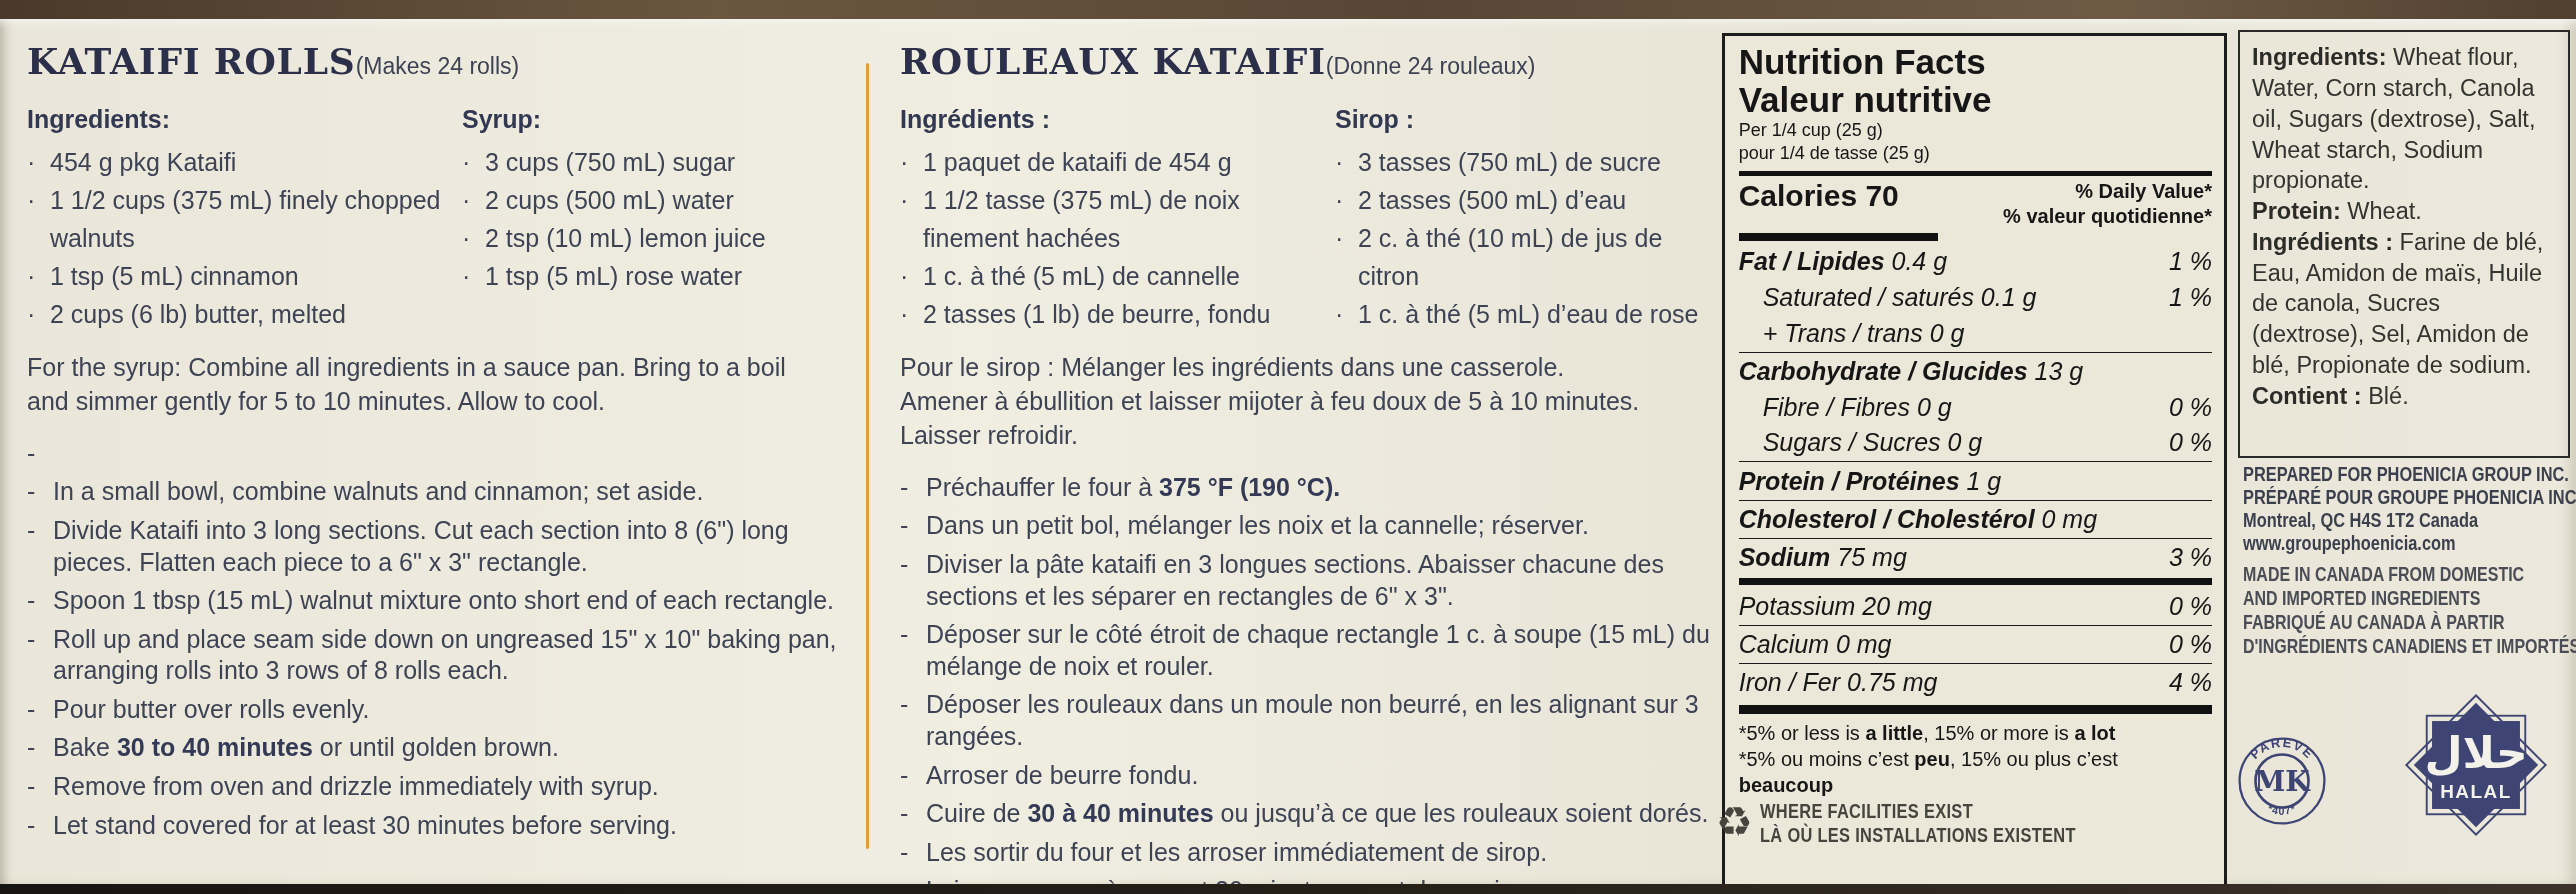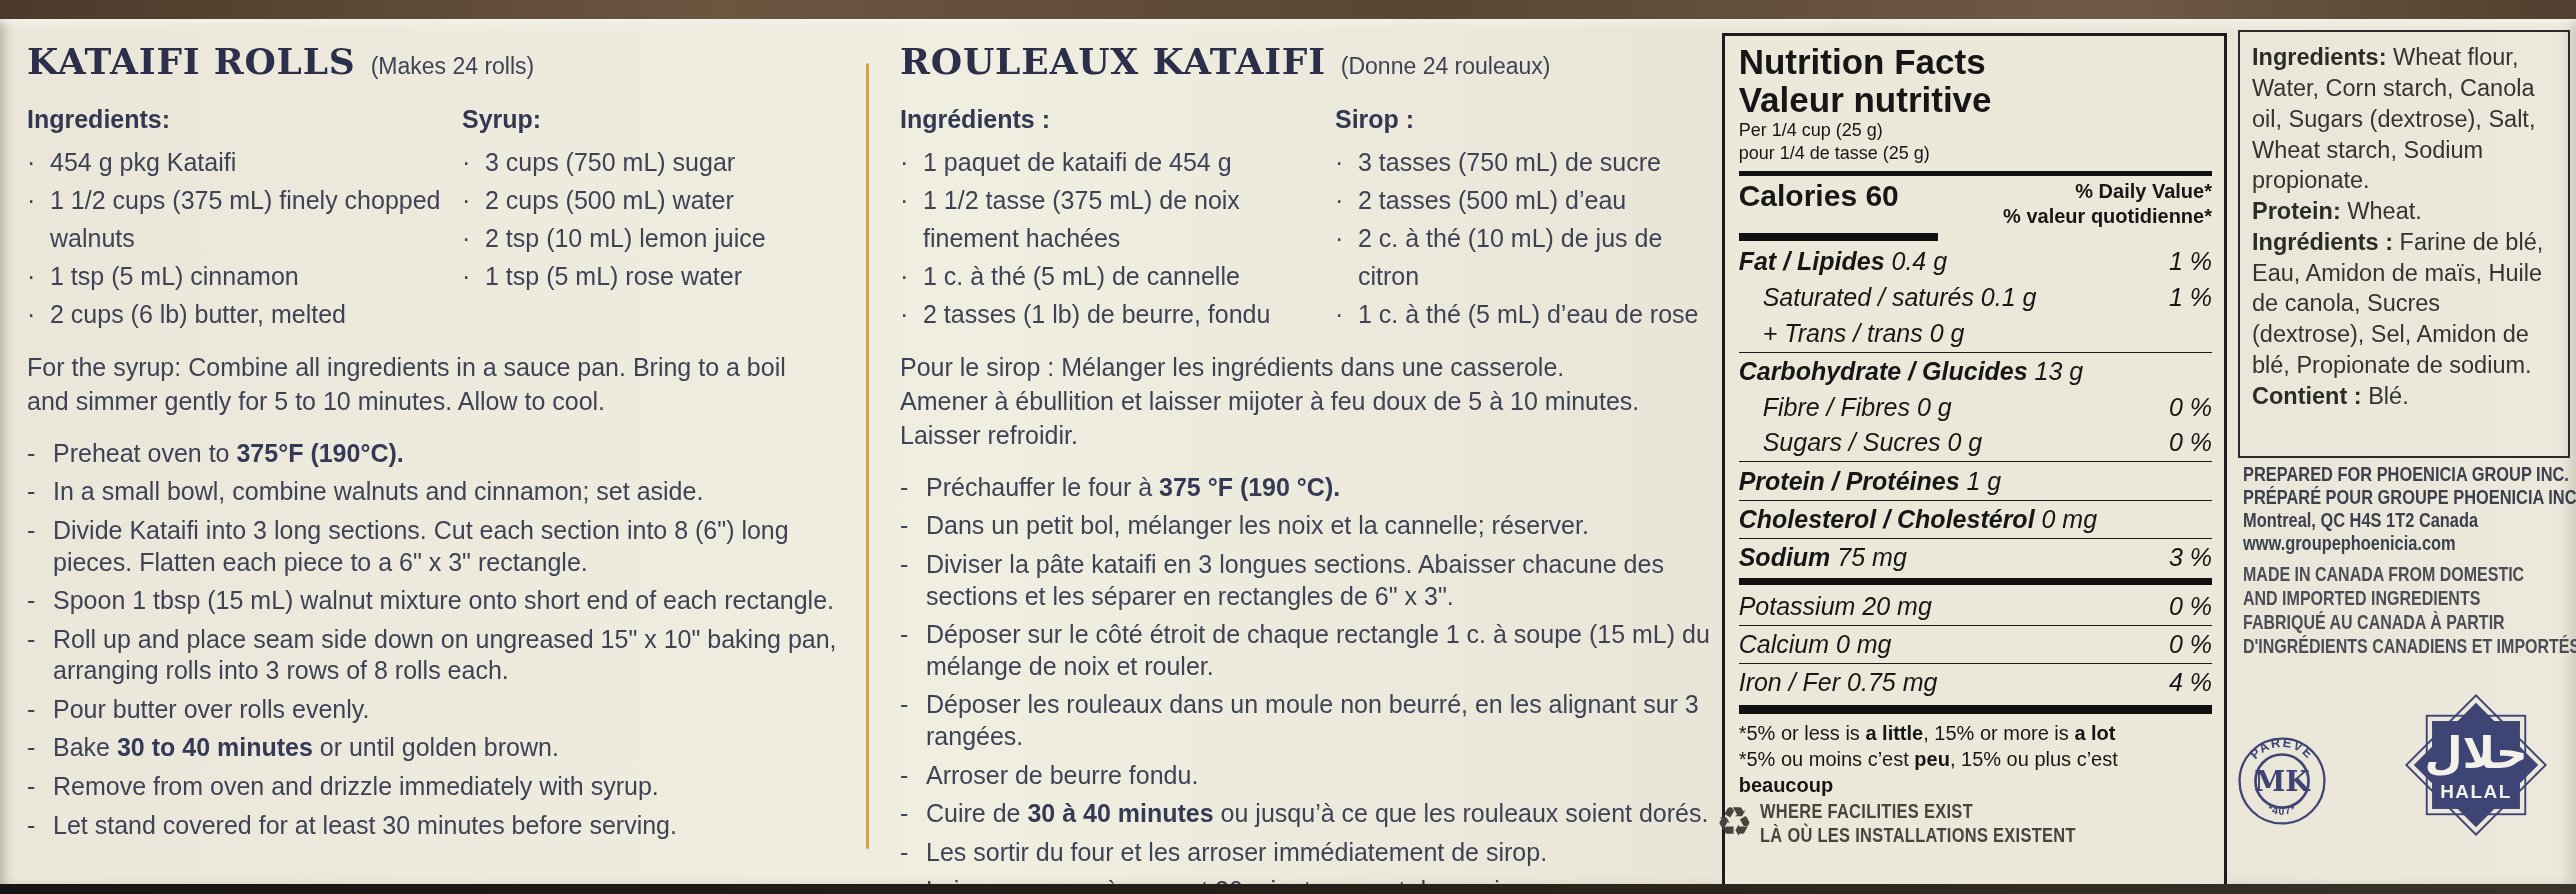--- a/index.html
+++ b/index.html
@@ -9,21 +9,21 @@
   .panel{position:absolute;left:0;top:19px;width:2576px;height:865px;
     background:linear-gradient(90deg,#eae7da,#f0eee1 38%,#e7e4d6 72%,#ece9dc);
     box-shadow:inset 0 7.6px 10.6px -6px #ffffff,inset -10.6px 0 16.7px -9px #b9b4a2,inset 10.6px 0 13.7px -10.6px #8d8674;}
   .bottom-edge{position:absolute;left:0;bottom:0;width:2576px;height:11.4px;
     background:linear-gradient(90deg,#171513,#262019 55%,#3c332a);}
 
   
   .recipe{position:absolute;color:#3d4254;}
   .recipe.en{left:27px;top:21px;width:832px;}
   .recipe.fr{left:900px;top:21px;width:818px;}
-  .title-row{display:flex;align-items:baseline;gap:15px;white-space:nowrap;}
+  .title-row{display:flex;align-items:baseline;white-space:nowrap;}
   .recipe-title{font-family:"DejaVu Serif",serif;font-weight:700;font-size:36px;
     letter-spacing:0.8px;color:#2b2f4a;}
   .recipe-yield{font-size:23px;color:#3d4254;}
   .cols{display:flex;margin-top:23px;}
   .col1{width:429px;flex:0 0 429px;}
   .col2{flex:1;padding-left:6px;}
   .list-heading{font-weight:700;font-size:25px;color:#333852;margin-bottom:9px;}
   .ing-item{display:flex;font-size:25px;line-height:1.52;}
   .ing-item .bullet{flex:0 0 23px;color:#3d4254;}
   .syrup-note{margin-top:16.7px;font-size:25px;line-height:1.36;white-space:pre-line;width:797px;}
@@ -132,21 +132,20 @@
                 <span>1 tsp (5 mL) rose water</span>
               </div>
             </div>
         </div>
       </div>
       <div class="syrup-note">For the syrup: Combine all ingredients in a sauce pan. Bring to a boil
 and simmer gently for 5 to 10 minutes. Allow to cool.</div>
       <div class="steps">
           <div class="step">
             <span class="dash">-</span>
-            <span>Preheat oven to <b>375°F (190°C).</b></span>
           </div>
           <div class="step">
             <span class="dash">-</span>
             <span>In a small bowl, combine walnuts and cinnamon; set aside.</span>
           </div>
           <div class="step">
             <span class="dash">-</span>
             <span>Divide Kataifi into 3 long sections. Cut each section into 8 (6") long pieces. Flatten each piece to a 6" x 3" rectangle.</span>
           </div>
           <div class="step">
@@ -270,21 +269,21 @@
         </div>
     </section>
 
     <aside class="nutrition">
       <div class="nf-title">Nutrition Facts</div>
       <div class="nf-title">Valeur nutritive</div>
       <div class="nf-serving">Per 1/4 cup (25 g)</div>
       <div class="nf-serving">pour 1/4 de tasse (25 g)</div>
       <div class="rule-full"></div>
       <div class="cal-row">
-        <div class="cal-left">Calories 60</div>
+        <div class="cal-left">Calories 70</div>
         <div class="dv">
           <div>% Daily Value*</div>
           <div>% valeur quotidienne*</div>
         </div>
       </div>
       <div class="cal-bar"></div>
       <div id="nutrient-rows">
           <div class="nrow">
             <span class="nlabel"><b>Fat / Lipides</b> 0.4 g</span>
             <span class="npct">1 %</span>

